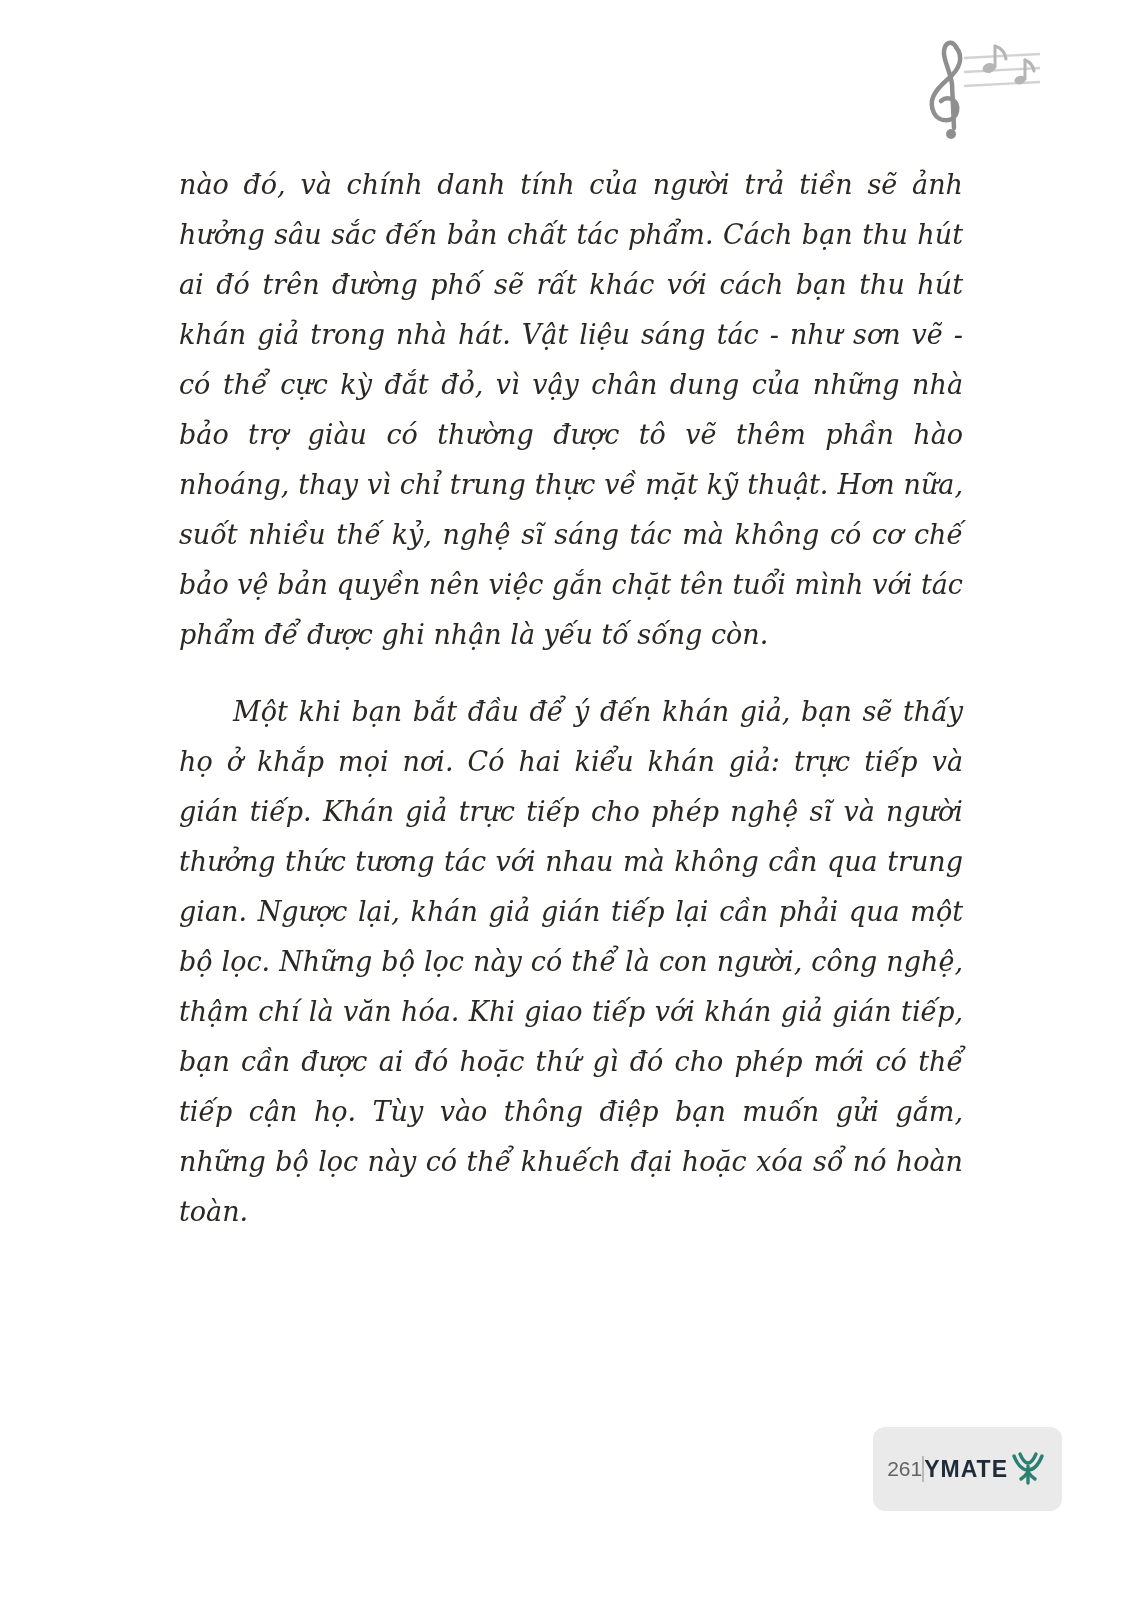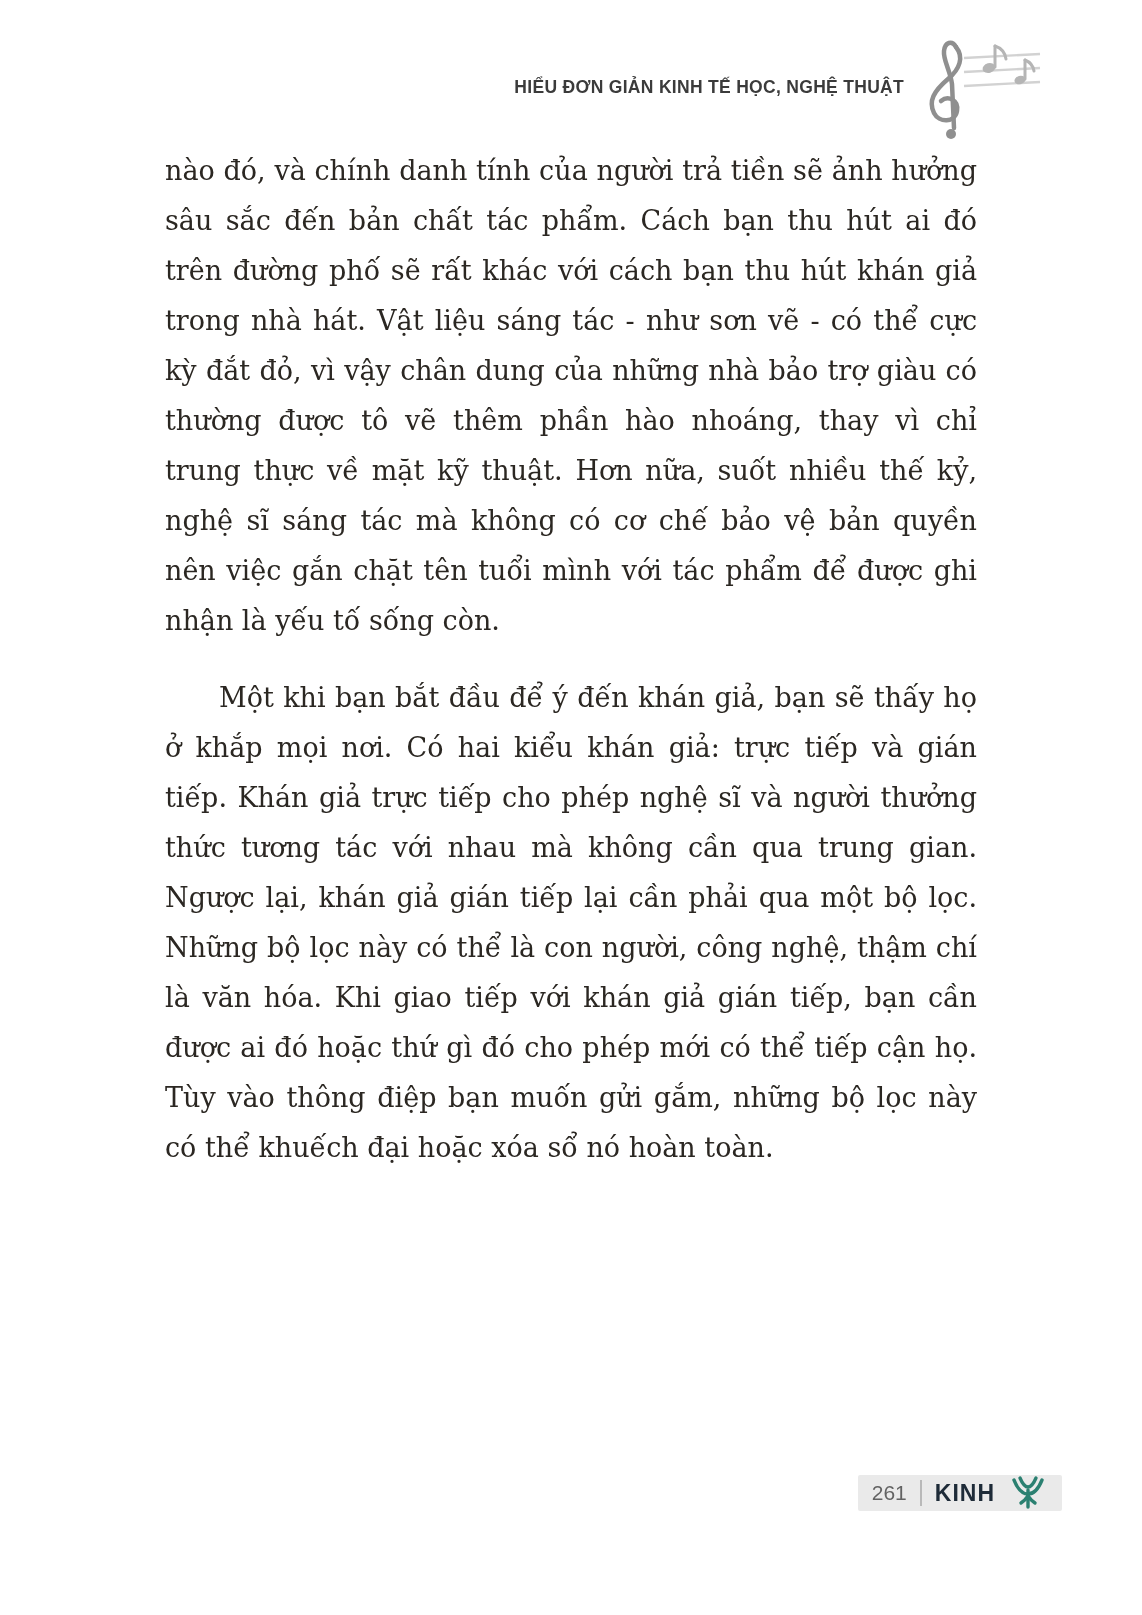--- a/index.html
+++ b/index.html
@@ -41,29 +41,29 @@
   .music-icon .note{stroke:var(--note-gray);fill:none;stroke-width:3;stroke-linecap:round;}
   .music-icon .note-head{fill:var(--note-gray);}
   .body-text{
     position:absolute;
     top:146px;left:165px;width:812px;
     font-size:27px;
     line-height:50px;
     color:var(--text);
     text-align:justify;
   }
-  .body-text p{margin:0;}
+  .body-text p{margin:14px;font-style:italic;}
   .body-text p + p{margin-top:27px;text-indent:54px;}
   .page-footer{
     position:absolute;
     right:80px;bottom:104px;
-    display:flex;align-items:center;gap:13px;
+    display:flex;align-items:center;
     background:var(--footer-bg);
-    padding:0 14px;
-    border-radius:2px;
+    padding:24px 14px;
+    border-radius:12px;
   }
   .page-num{
     font-family:"Liberation Sans","DejaVu Sans",sans-serif;
     font-size:21px;
     color:var(--page-num);
   }
   .footer-divider{
     width:2px;height:26px;background:#b9b9b9;display:inline-block;
   }
   .brand-name{
@@ -74,21 +74,20 @@
     color:var(--brand);
   }
   .ymate-logo .stroke{stroke:var(--logo);fill:none;stroke-width:3.4;stroke-linecap:round;}
 </style>
 </head>
 <body>
 
 <div class="page">
 
   <div class="running-head">
-    <div>HIỂU ĐƠN GIẢN KINH TẾ HỌC, NGHỆ THUẬT</div>
   </div>
 
   <svg class="music-icon" width="132" height="110" viewBox="0 0 132 110" aria-hidden="true">
 
     <line class="staff" x1="54" y1="20" x2="130" y2="16"></line>
     <line class="staff" x1="54" y1="34" x2="130" y2="30"></line>
     <line class="staff" x1="54" y1="48" x2="130" y2="44"></line>
 
     <path class="clef" d="M46 9 C54 19 50 31 38 41 C24 53 18 63 24 75 C29 85 45 85 47 73 C49 62 38 57 31 63"></path>
     <path class="clef" d="M46 9 C42 2 35 4 34 13 C33 22 40 32 42 46 L44 90"></path>
@@ -104,21 +103,21 @@
   </svg>
 
   <div class="body-text">
     <p>nào đó, và chính danh tính của người trả tiền sẽ ảnh hưởng sâu sắc đến bản chất tác phẩm. Cách bạn thu hút ai đó trên đường phố sẽ rất khác với cách bạn thu hút khán giả trong nhà hát. Vật liệu sáng tác - như sơn vẽ - có thể cực kỳ đắt đỏ, vì vậy chân dung của những nhà bảo trợ giàu có thường được tô vẽ thêm phần hào nhoáng, thay vì chỉ trung thực về mặt kỹ thuật. Hơn nữa, suốt nhiều thế kỷ, nghệ sĩ sáng tác mà không có cơ chế bảo vệ bản quyền nên việc gắn chặt tên tuổi mình với tác phẩm để được ghi nhận là yếu tố sống còn.</p>
     <p>Một khi bạn bắt đầu để ý đến khán giả, bạn sẽ thấy họ ở khắp mọi nơi. Có hai kiểu khán giả: trực tiếp và gián tiếp. Khán giả trực tiếp cho phép nghệ sĩ và người thưởng thức tương tác với nhau mà không cần qua trung gian. Ngược lại, khán giả gián tiếp lại cần phải qua một bộ lọc. Những bộ lọc này có thể là con người, công nghệ, thậm chí là văn hóa. Khi giao tiếp với khán giả gián tiếp, bạn cần được ai đó hoặc thứ gì đó cho phép mới có thể tiếp cận họ. Tùy vào thông điệp bạn muốn gửi gắm, những bộ lọc này có thể khuếch đại hoặc xóa sổ nó hoàn toàn.</p>
   </div>
 
   <div class="page-footer">
     <span class="page-num">261</span>
     <span class="footer-divider"></span>
-    <span class="brand-name">KINH</span>
+    <span class="brand-name">YMATE</span>
     <svg class="ymate-logo" width="40" height="36" viewBox="0 0 40 36" aria-hidden="true">
       <path class="stroke" d="M6 5 C10 15 15 19 20 19 C25 19 30 15 34 5"></path>
       <path class="stroke" d="M12 3 C15 10 18 12 20 12 C22 12 25 10 28 3"></path>
       <path class="stroke" d="M20 32 L20 15"></path>
       <path class="stroke" d="M13 28 C16 26 18 24 20 21"></path>
       <path class="stroke" d="M27 28 C24 26 22 24 20 21"></path>
     </svg>
   </div>
 
 </div>

